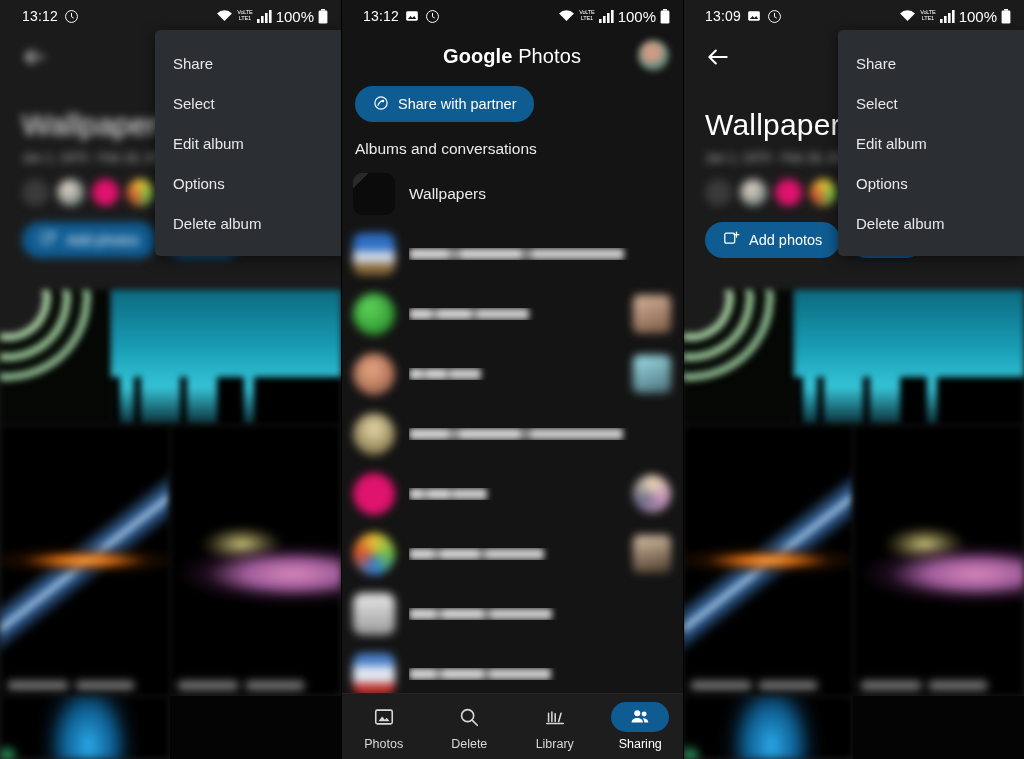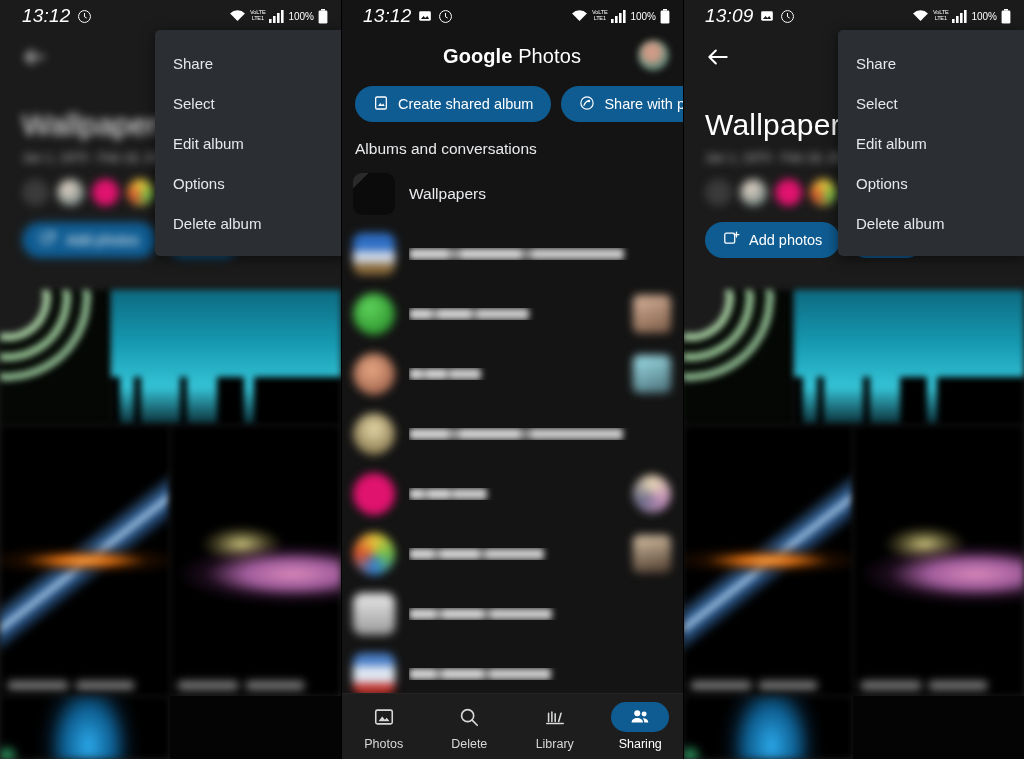--- a/index.html
+++ b/index.html
@@ -25,22 +25,22 @@
   .statusbar {
     position: relative; z-index: 30;
     height: 32px; width: 100%;
     display: flex; align-items: center;
     padding: 0 13px 0 22px;
     color: #fff; font-size: 13.5px;
     background: #1b1b1b;
   }
   .sb-left { display: flex; align-items: center; gap: 6px; }
   .sb-right { margin-left: auto; display: flex; align-items: center; gap: 4px; }
-  .sb-time { font-size: 19px; letter-spacing: .2px; font-style: italic; }
-  .sb-pct { font-size: 10px; }
+  .sb-time { font-size: 14px; letter-spacing: .2px; }
+  .sb-pct { font-size: 15px; }
   .ic { display: inline-block; line-height: 0; }
   .volte {
     font-size: 5.6px; line-height: 5.6px; text-align: center;
     font-family: "Liberation Sans", sans-serif; letter-spacing: -.2px;
   }
 
   
   .album-head { position: relative; padding: 0 22px; z-index: 1; }
   .backarrow { margin-top: 12px; width: 26px; height: 26px; }
   .album-title {
@@ -343,29 +343,20 @@
       <div class="gp-title">
         <b>Google</b><i> Photos</i>
       </div>
       <div class="gp-avatar"></div>
     </div>
 
     <div class="gp-actions">
       <button class="pill">
         <span>
           <svg width="16" height="16" viewBox="0 0 24 24">
-              <rect x="4" y="3" width="16" height="18" rx="2" fill="none" stroke="#fff" stroke-width="1.9"></rect>
-              <path d="M7.5 16.5l3.5-4.4 2.4 2.9 2-2.2 2.1 3.7z" fill="#fff"></path>
-            </svg>
-        </span>
-        <span>Create shared album</span>
-      </button>
-      <button class="pill">
-        <span>
-          <svg width="16" height="16" viewBox="0 0 24 24">
               <circle cx="12" cy="12" r="9.2" fill="none" stroke="#fff" stroke-width="1.8"></circle>
               <path d="M7.5 15.5c1.2-3.6 3.4-5.8 7-7" stroke="#fff" stroke-width="1.8" fill="none" stroke-linecap="round"></path>
               <circle cx="15" cy="9" r="1.9" fill="#fff"></circle>
             </svg>
         </span>
         <span>Share with partner</span>
       </button>
     </div>
 
     <div class="gp-section">Albums and conversations</div>

